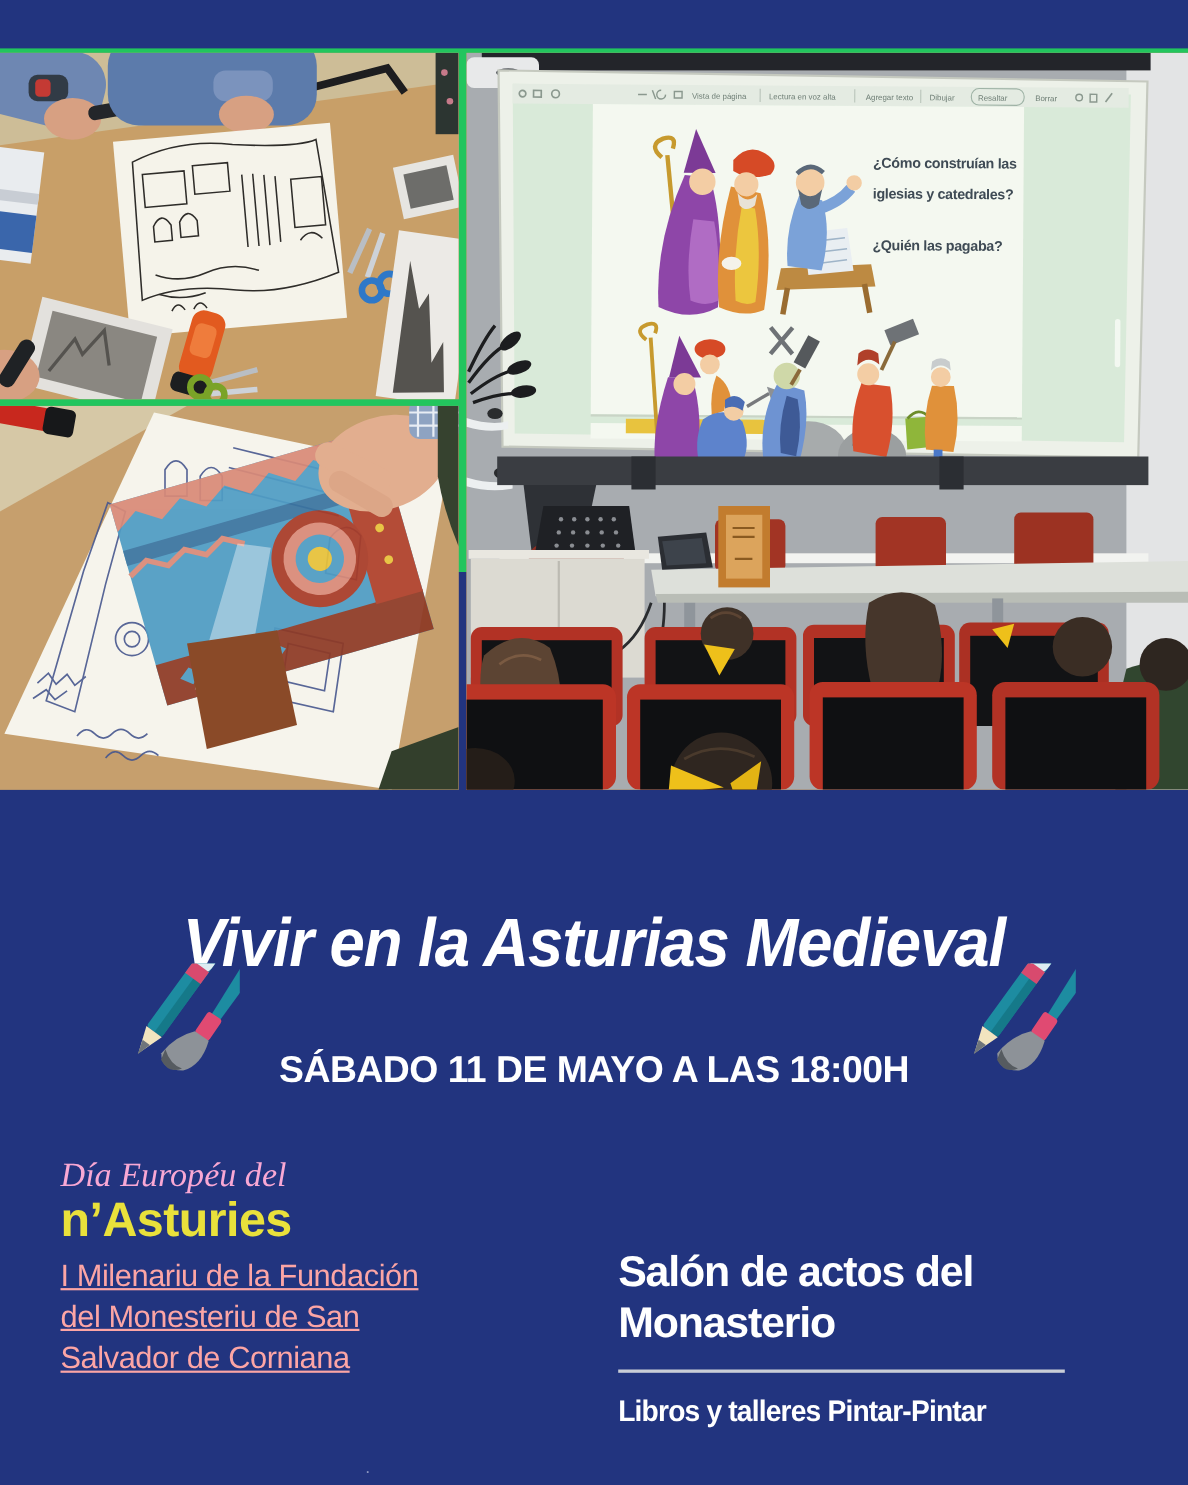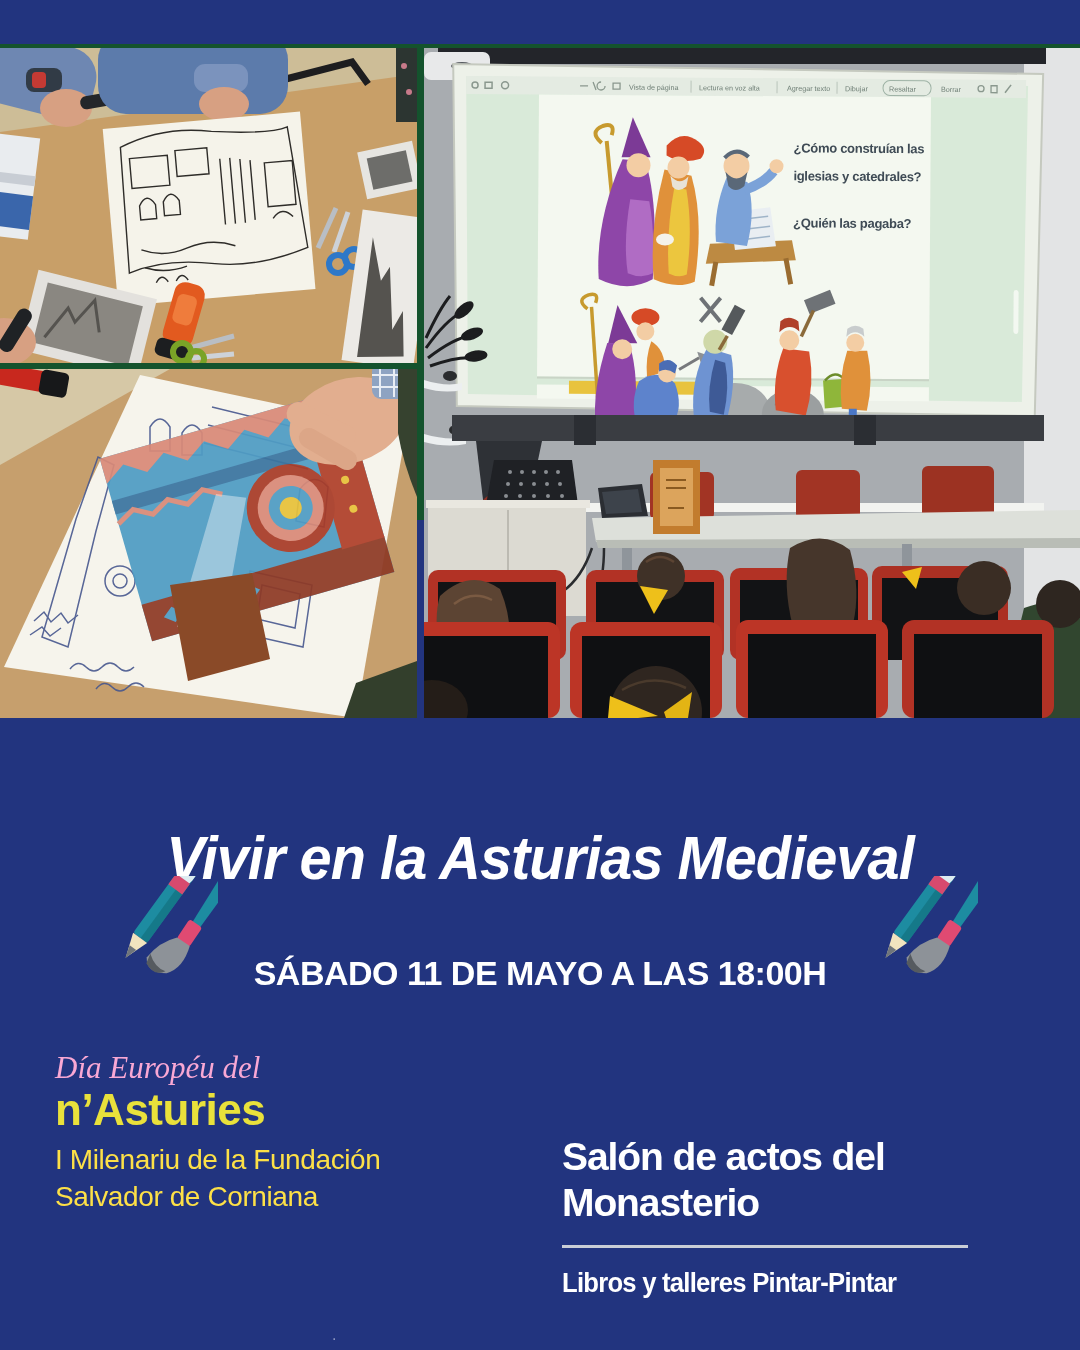--- a/index.html
+++ b/index.html
@@ -1,19 +1,19 @@
 <!DOCTYPE html>
 <html><head>
 <meta charset="utf-8">
 <style>
   html,body{margin:0;padding:0;background:#10183f;}
   .poster{position:relative;width:1080px;height:1350px;background:#22347f;overflow:hidden;
           font-family:"Liberation Sans",sans-serif;}
   
-  .collage{position:absolute;left:0;top:44px;width:1080px;height:476px;background:#14532d;}
+  .collage{position:absolute;left:0;top:44px;width:1080px;height:476px;background:#22c55e;}
   .ph{position:absolute;overflow:hidden;background:#c69f6d;}
   .ph svg{display:block;width:100%;height:100%;}
   .ph1{left:0;top:4px;width:417px;height:315px;}
   .ph2{left:0;top:325px;width:417px;height:349px;}
   .ph3{left:424px;top:4px;width:656px;height:670px;}
   
   .hline{position:absolute;left:0;width:1080px;text-align:center;color:#ffffff;}
   .title{top:780px;font-style:italic;font-weight:700;font-size:62px;letter-spacing:-1px;
          transform:scaleX(.93);}
   .subtitle{top:886px;font-weight:400;font-size:40px;letter-spacing:9px;}
@@ -24,21 +24,21 @@
   .deco-left{left:90px;top:876px;}
   .deco-right{left:850px;top:876px;}
   
   .lblock{position:absolute;left:55px;top:1050px;color:#f3f4f6;}
   .pretitle{font-family:"Liberation Serif",serif;font-style:italic;font-weight:400;
             font-size:31px;color:#f9a8d4;}
   .event-name{margin-top:14px;font-weight:700;font-size:44px;line-height:1.02;
               letter-spacing:-.5px;color:#e9e13b;}
   .commem{margin-top:24px;font-weight:400;font-size:26px;letter-spacing:.3px;color:#eceef3;}
   .mile{margin-top:10px;font-weight:400;font-size:28px;line-height:1.2;letter-spacing:-.4px;
-        color:#fde047;}
+        color:#fca5a5;text-decoration:underline;}
   
   .rblock{position:absolute;left:562px;top:1134px;width:440px;color:#fff;}
   .venue{font-weight:700;font-size:39px;line-height:1.18;letter-spacing:-1.1px;}
   .divider{width:406px;height:3px;background:#c9cdd6;margin:19px 0 20px 0;}
   .publisher{font-weight:700;font-size:27px;letter-spacing:-.8px;transform:scaleX(.95);
              transform-origin:left;}
   .stray-dot{position:absolute;left:332px;top:1326px;font-size:16px;color:#8d97c0;}
 </style>
 </head>
 <body>
@@ -436,20 +436,21 @@
         <path d="M69,62 h15 q7,22 -4,35 q-17,11 -25,-2 q2,-20 14,-33 z" fill="#8d9298"></path>
         <path d="M56,90 q11,9 22,6 q-7,11 -20,4 z" fill="#565b60"></path>
       </g>
     </svg>
   </div>
 
   <div class="lblock">
     <div class="pretitle">Día Européu del</div>
     <div class="event-name" style="margin-top:2px">n’Asturies</div>
     <div class="mile">I Milenariu de la Fundación</div>
+    <div class="mile" style="margin-top:4px">del Monesteriu de San</div>
     <div class="mile" style="margin-top:4px">Salvador de Corniana</div>
   </div>
 
   <div class="rblock">
     <div class="venue">Salón de actos del Monasterio</div>
     <div class="divider"></div>
     <div class="publisher">Libros y talleres Pintar-Pintar</div>
   </div>
 
   <div class="stray-dot">.</div>

